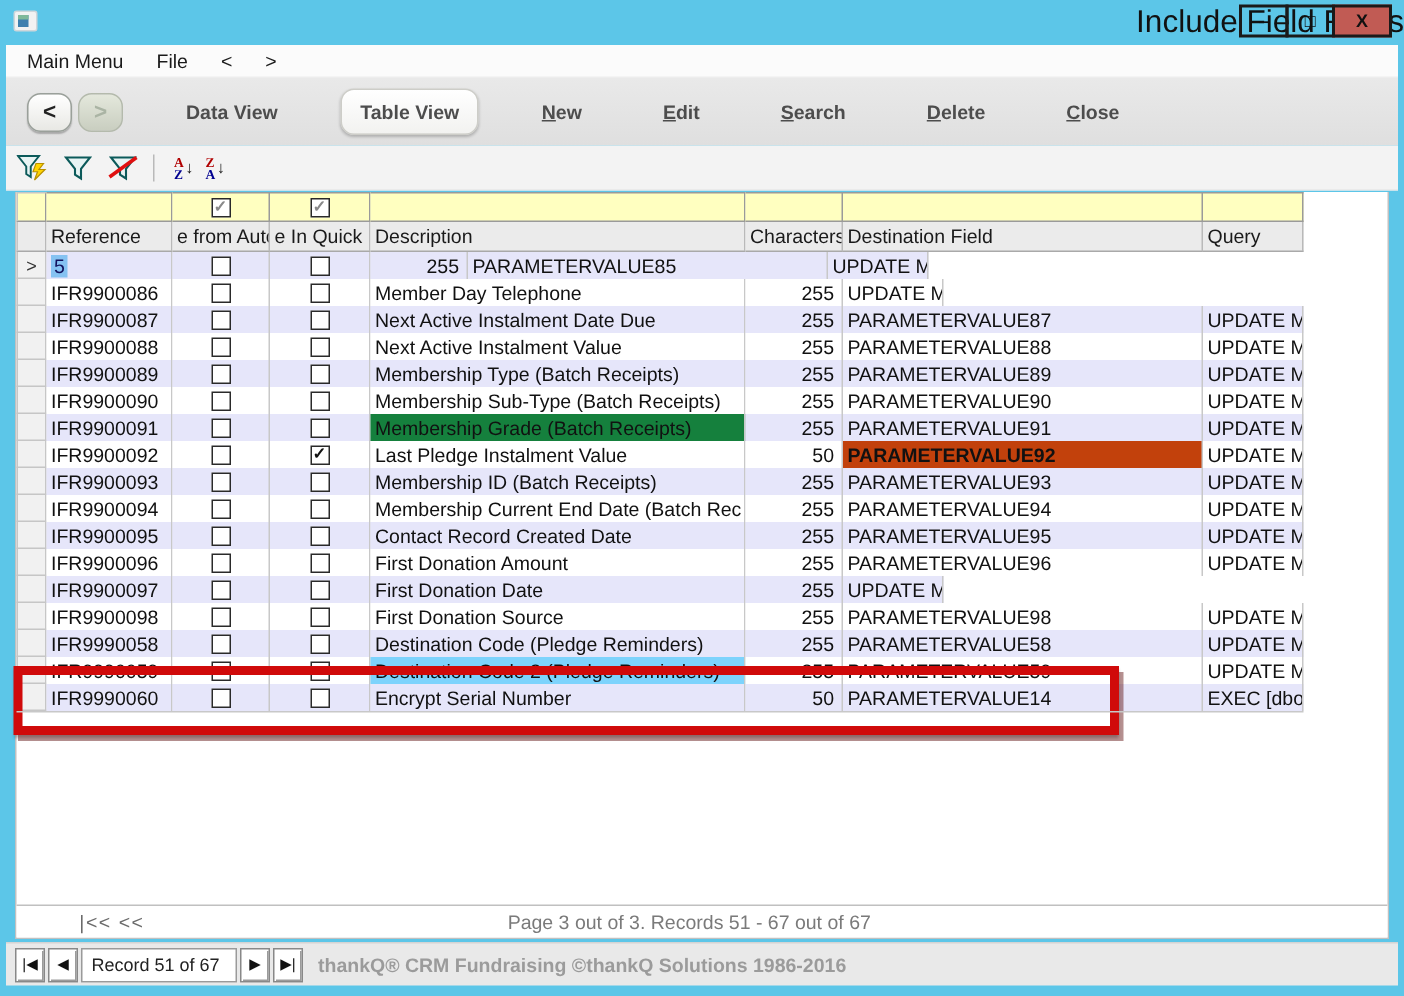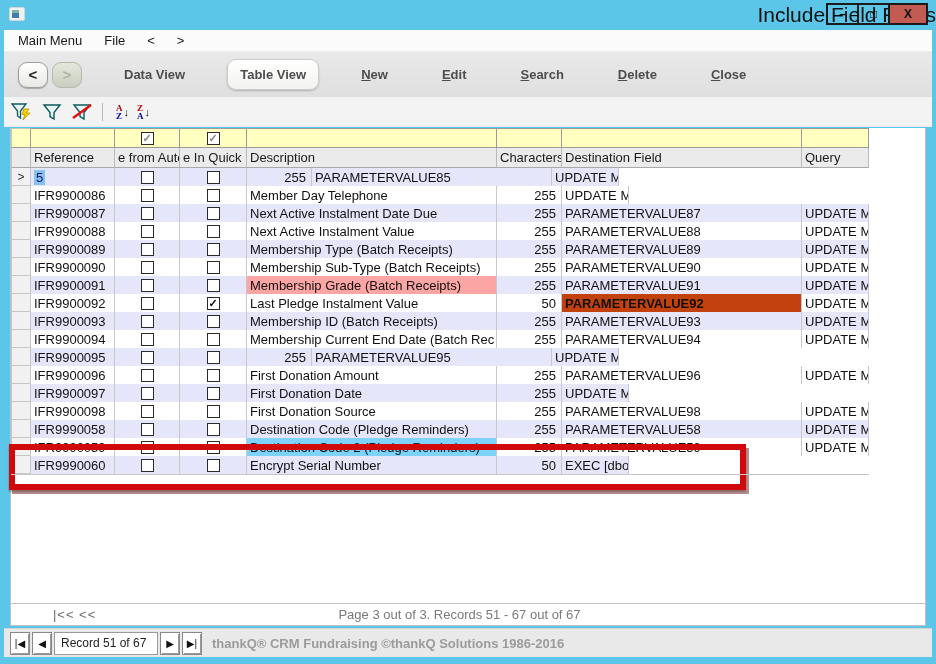--- a/index.html
+++ b/index.html
@@ -277,21 +277,21 @@
         </div>
         <div class="grid-row">
           <div class="cell gutter" style="width: 20px;"></div>
           <div class="cell" style="width: 84px; background: rgb(230, 230, 250);">IFR9900091</div>
           <div class="cell col-center" style="width: 65px; background: rgb(230, 230, 250);">
             <span class="cb"></span>
           </div>
           <div class="cell col-center" style="width: 67px; background: rgb(230, 230, 250);">
             <span class="cb"></span>
           </div>
-          <div class="cell" style="width: 250px; background: #fca5a5;">Membership Grade (Batch Receipts)</div>
+          <div class="cell" style="width: 250px; background: #15803d;">Membership Grade (Batch Receipts)</div>
           <div class="cell col-right" style="width: 65px; background: rgb(230, 230, 250);">255</div>
           <div class="cell" style="width: 240px; background: rgb(230, 230, 250);">PARAMETERVALUE91</div>
           <div class="cell" style="width: 67px; background: rgb(230, 230, 250);">UPDATE M</div>
         </div>
         <div class="grid-row">
           <div class="cell gutter" style="width: 20px;"></div>
           <div class="cell" style="width: 84px; background: rgb(255, 255, 255);">IFR9900092</div>
           <div class="cell col-center" style="width: 65px; background: rgb(255, 255, 255);">
             <span class="cb"></span>
           </div>
@@ -333,20 +333,21 @@
         </div>
         <div class="grid-row">
           <div class="cell gutter" style="width: 20px;"></div>
           <div class="cell" style="width: 84px; background: rgb(230, 230, 250);">IFR9900095</div>
           <div class="cell col-center" style="width: 65px; background: rgb(230, 230, 250);">
             <span class="cb"></span>
           </div>
           <div class="cell col-center" style="width: 67px; background: rgb(230, 230, 250);">
             <span class="cb"></span>
           </div>
+          <div class="cell" style="width: 250px; background: rgb(230, 230, 250);">Contact Record Created Date</div>
           <div class="cell col-right" style="width: 65px; background: rgb(230, 230, 250);">255</div>
           <div class="cell" style="width: 240px; background: rgb(230, 230, 250);">PARAMETERVALUE95</div>
           <div class="cell" style="width: 67px; background: rgb(230, 230, 250);">UPDATE M</div>
         </div>
         <div class="grid-row">
           <div class="cell gutter" style="width: 20px;"></div>
           <div class="cell" style="width: 84px; background: rgb(255, 255, 255);">IFR9900096</div>
           <div class="cell col-center" style="width: 65px; background: rgb(255, 255, 255);">
             <span class="cb"></span>
           </div>
@@ -417,20 +418,21 @@
           <div class="cell gutter" style="width: 20px;"></div>
           <div class="cell" style="width: 84px; background: rgb(230, 230, 250);">IFR9990060</div>
           <div class="cell col-center" style="width: 65px; background: rgb(230, 230, 250);">
             <span class="cb"></span>
           </div>
           <div class="cell col-center" style="width: 67px; background: rgb(230, 230, 250);">
             <span class="cb"></span>
           </div>
           <div class="cell" style="width: 250px; background: rgb(230, 230, 250);">Encrypt Serial Number</div>
           <div class="cell col-right" style="width: 65px; background: rgb(230, 230, 250);">50</div>
+          <div class="cell" style="width: 240px; background: rgb(230, 230, 250);">PARAMETERVALUE14</div>
           <div class="cell" style="width: 67px; background: rgb(230, 230, 250);">EXEC [dbo</div>
         </div>
       </div>
     <div class="hilite"></div>
     <div class="pager">
       <span class="pager-status">Page 3 out of 3.  Records 51 - 67 out of 67</span>
       <span class="pager-links">
         <span>|&lt;&lt;</span><span> </span><span>&lt;&lt;</span>
       </span>
     </div>

